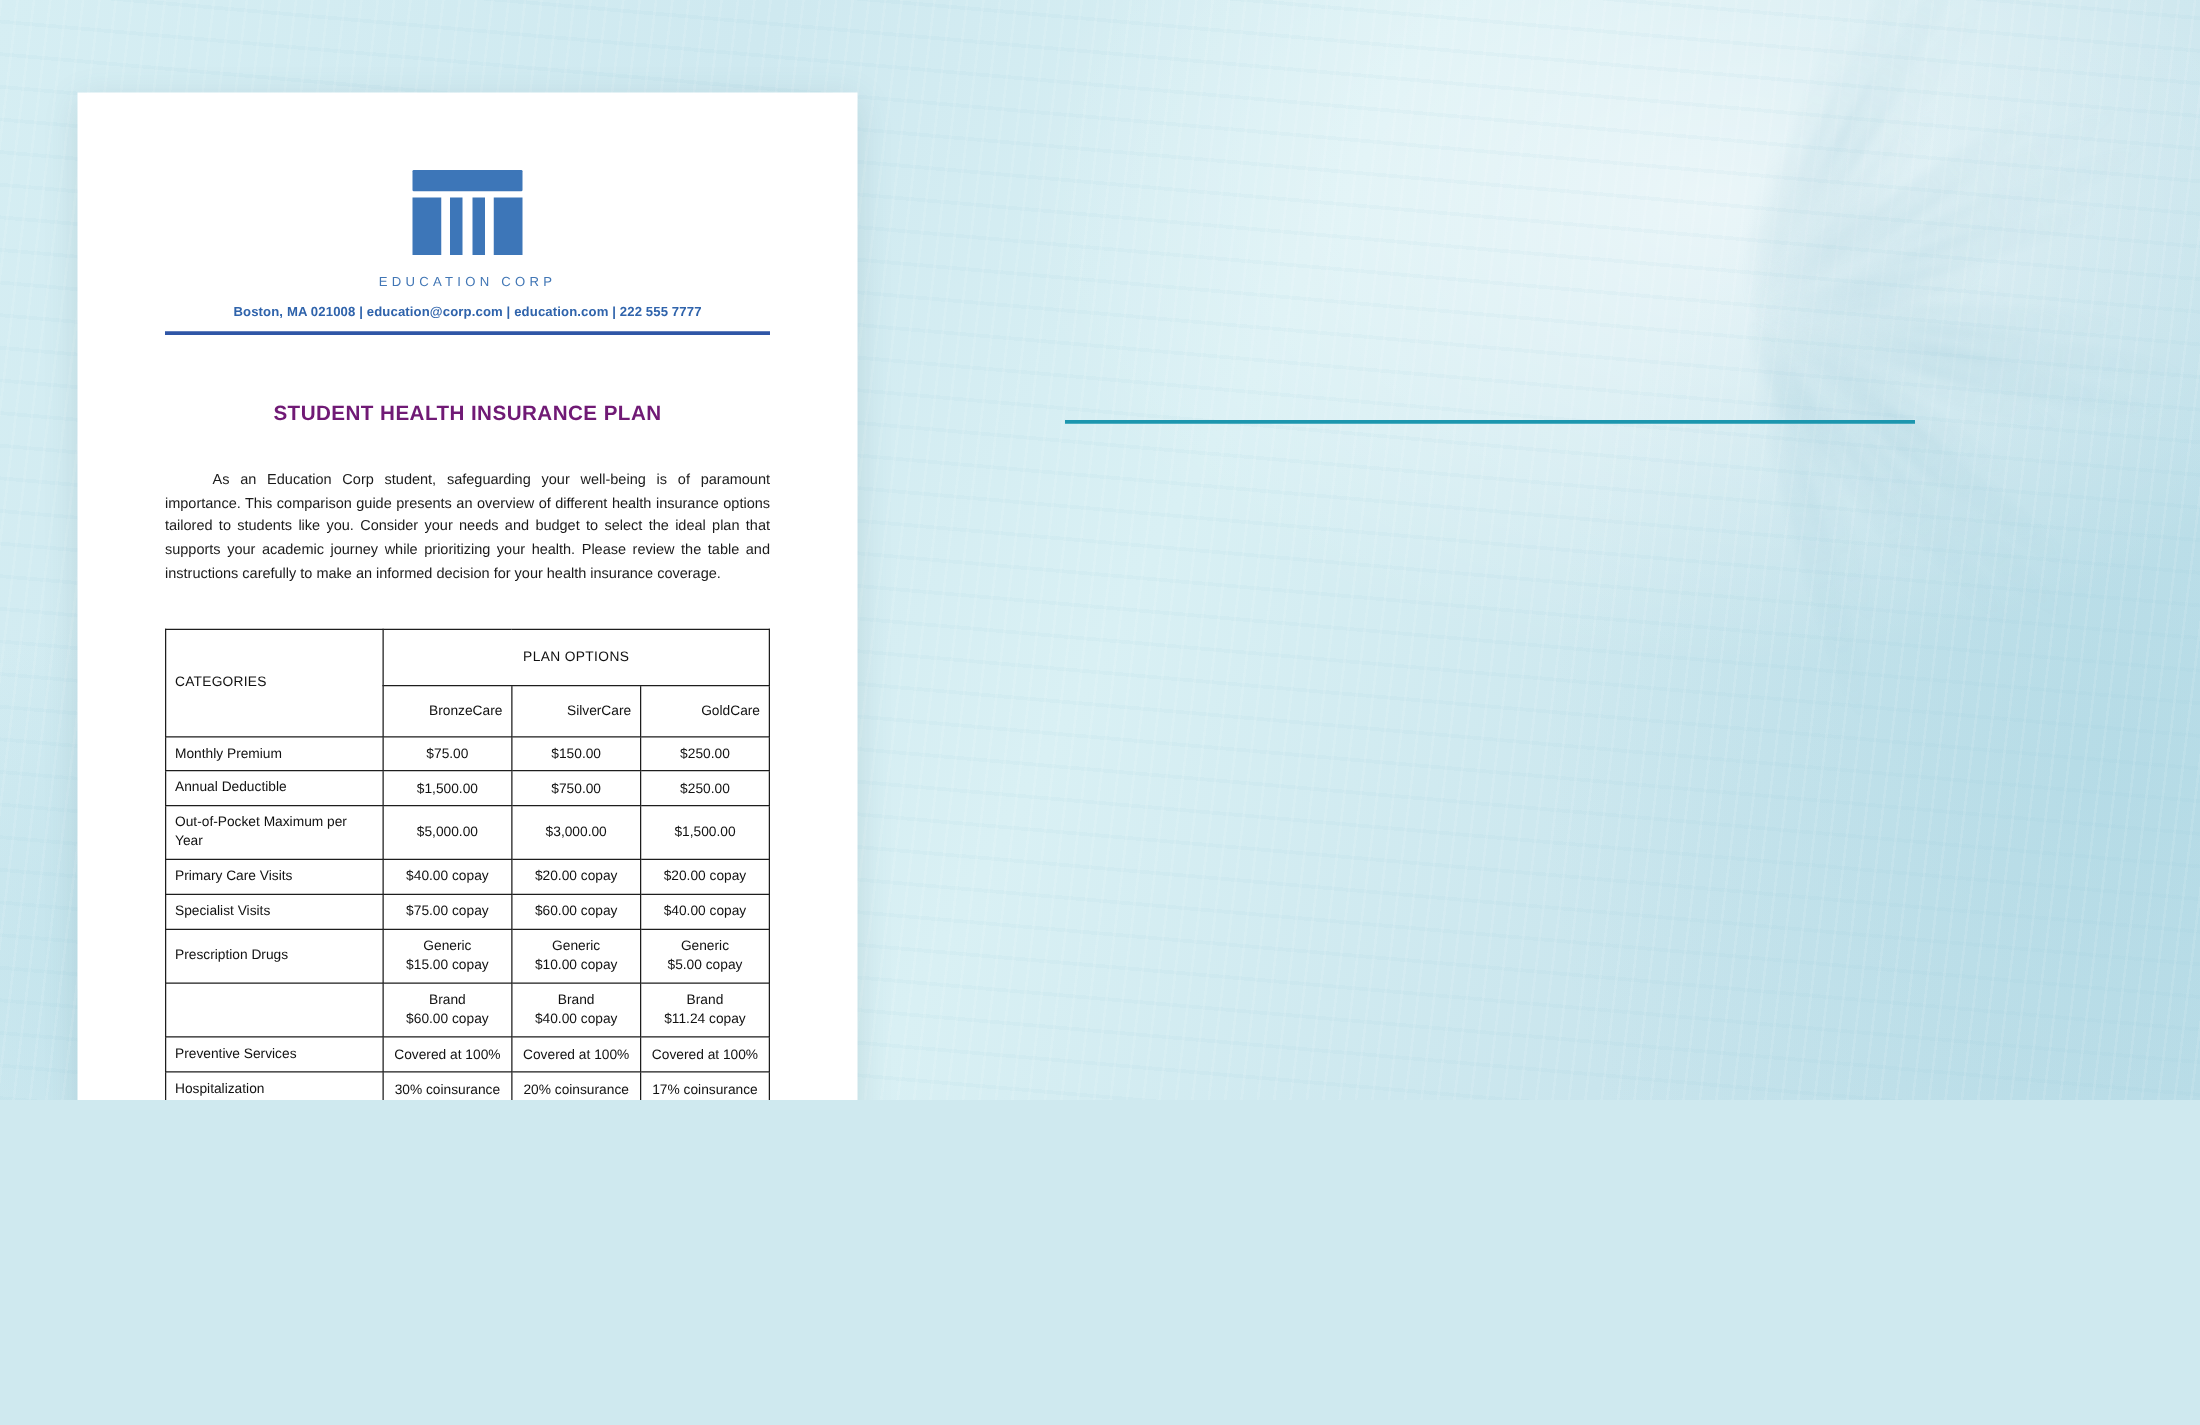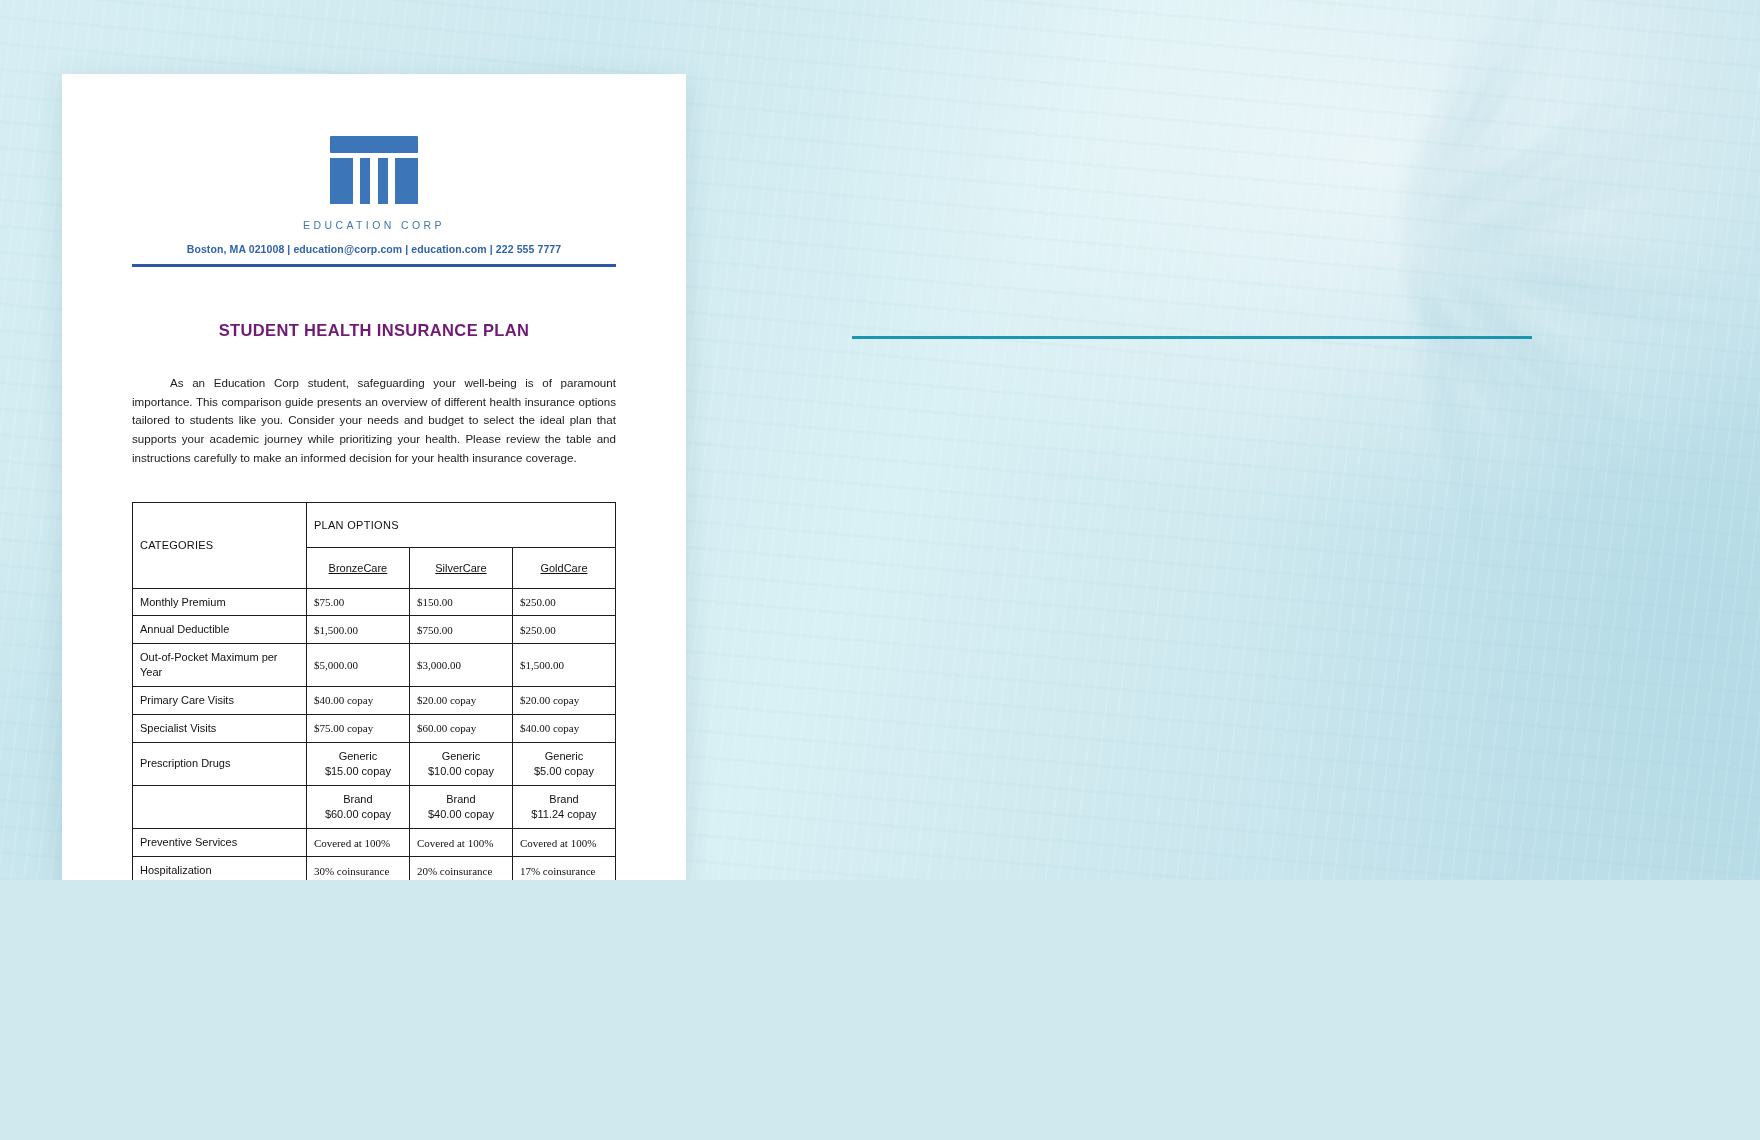--- a/index.html
+++ b/index.html
@@ -158,43 +158,42 @@
     font-size: 11px;
     color: #111;
     padding: 6px 7px;
     vertical-align: middle;
     font-weight: 400;
   }
   .col-cat   { width: 36%; }
   .col-plan  { width: 21.33%; }
 
   .cell-plan-options {
+    text-align: center;
     color: #2f6fbe;
     font-weight: 700;
     font-size: 12.5px;
     letter-spacing: .3px;
     height: 32px;
   }
   .cell-categories {
     font-weight: 700;
     font-size: 11.5px;
     letter-spacing: .2px;
     vertical-align: bottom;
     padding-bottom: 9px;
   }
   .cell-plan-name {
-    text-align: center;
+    text-align: right;
     font-weight: 700;
     font-size: 11.5px;
     height: 28px;
-    text-decoration: underline;
   }
   .cell-val {
-    text-align: left;
-    font-family: Liberation Serif, serif;
+    text-align: center;
   }
   .cell-cat {
     text-align: left;
     line-height: 1.35;
   }
   .cell-two {
     text-align: center;
     line-height: 1.38;
     padding: 8px 4px;
   }

